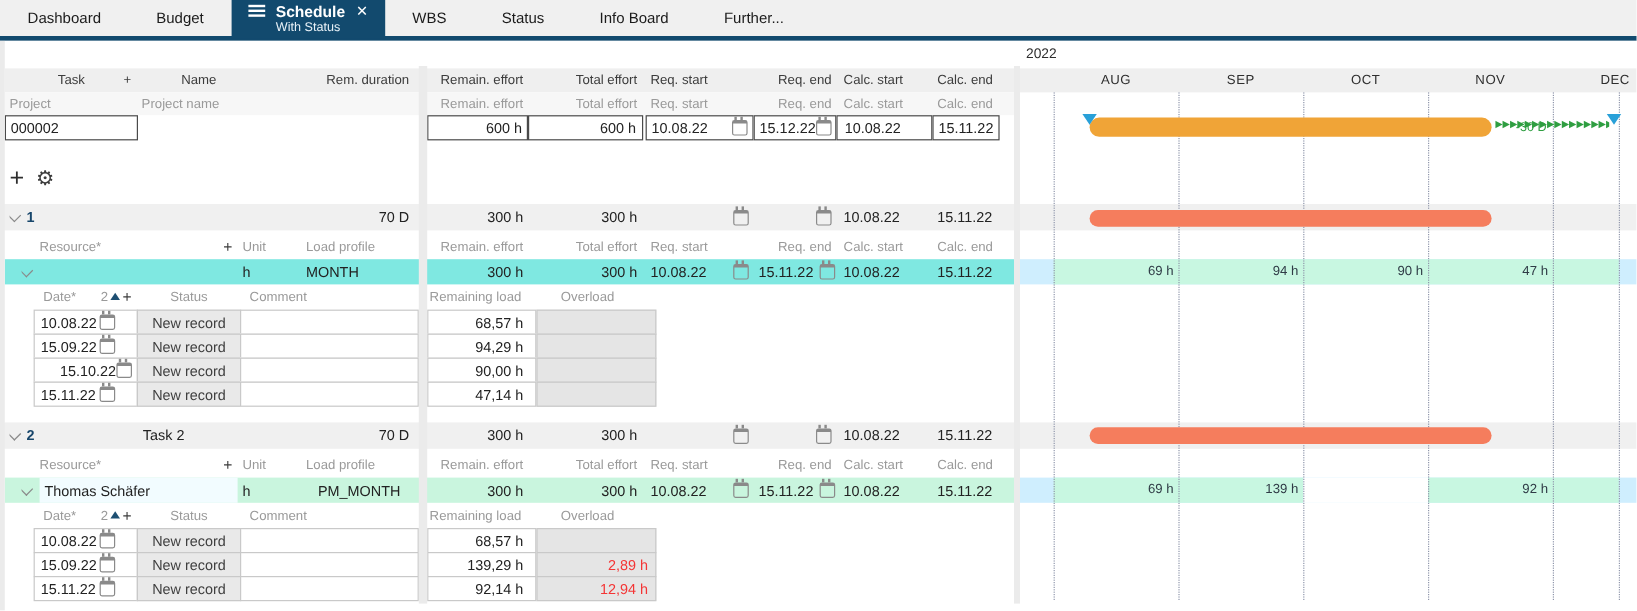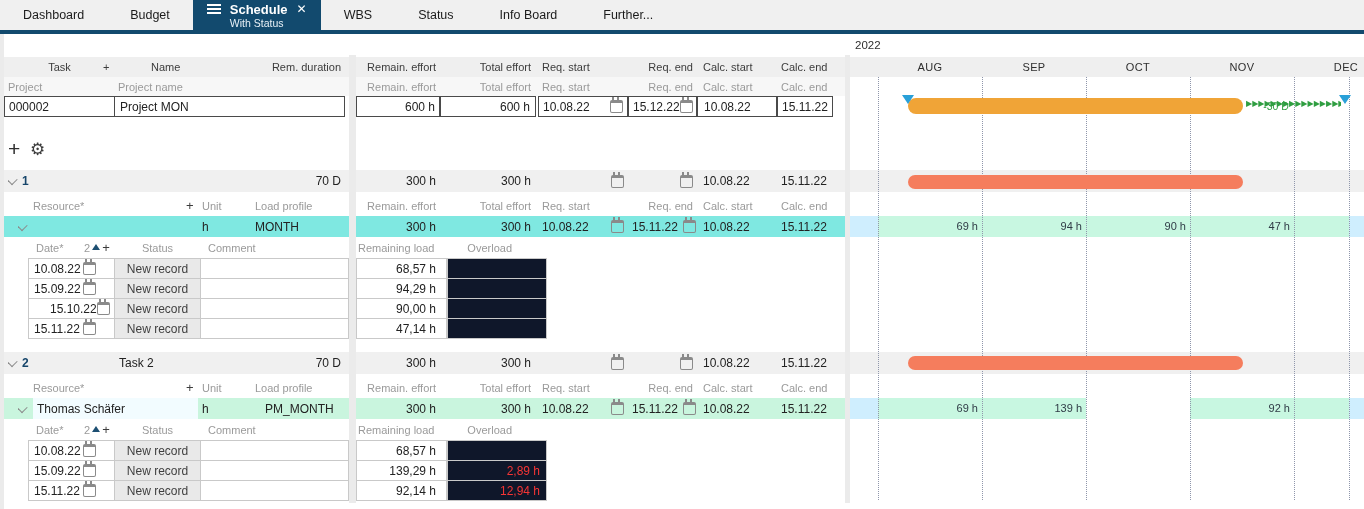--- a/index.html
+++ b/index.html
@@ -46,21 +46,21 @@
   .pcell{border:1px solid #4a4a4a;background:#fff;}
   
   .rec-row{position:relative;width:1364px;height:21px;}
   .rec-row + .rec-row{margin-top:-1px;}
   .rc{position:absolute;top:0;height:21px;box-sizing:border-box;border:1px solid #c9c9c9;
       display:flex;align-items:center;background:#fff;}
   .rc-date{left:28px;width:87px;padding-left:5px;}
   .rc-status{left:114px;width:87px;background:#e9e9e9;justify-content:center;color:#3f3f3f;}
   .rc-comment{left:200px;width:149px;}
   .rc-rem{left:356px;width:91px;justify-content:flex-end;padding-right:10px;}
-  .rc-over{left:447px;width:100px;background:#0f172a;justify-content:flex-end;padding-right:6px;
+  .rc-over{left:447px;width:100px;background:#e5e5e5;justify-content:flex-end;padding-right:6px;
            color:#f43535;}
   
   .chev{display:inline-block;width:7px;height:7px;border-left:1.6px solid #8a8a8a;border-bottom:1.6px solid #8a8a8a;
         transform:rotate(-45deg) translate(1px,-1px);}
   .cal{display:inline-block;width:11px;height:9px;border:1px solid #8a8a8a;border-top:3px solid #8a8a8a;
        border-radius:2px;position:relative;flex:none;}
   .cal::before{content:"";position:absolute;top:-6px;left:1px;width:2px;height:3px;background:#8a8a8a;
        box-shadow:5px 0 0 #8a8a8a;}
   .tri-up{display:inline-block;width:0;height:0;border-left:4px solid transparent;border-right:4px solid transparent;
        border-bottom:6px solid #1d4f72;margin:0 2px 1px 2px;vertical-align:middle;}
@@ -178,21 +178,20 @@
       <div class="cell col-re rt hdr2" style="left:352px;">Remain. effort</div>
       <div class="cell col-te rt hdr2" style="left:436px;">Total effort</div>
       <div class="cell col-rs hdr2" style="left:534px;">Req. start</div>
       <div class="cell col-rqe rt hdr2" style="left:624px;">Req. end</div>
       <div class="cell col-cs hdr2" style="left:693px;">Calc. start</div>
       <div class="cell col-ce hdr2" style="left:773px;">Calc. end</div>
     </div>
 
     <div class="row" style="top:62px;height:21px;">
       <div class="cell pcell col-a">000002</div>
-      <div class="cell pcell" style="left:114px;width:231px;padding:0 5px;">Project MON</div>
       <div class="cell pcell col-re rt">600 h</div>
       <div class="cell pcell col-te rt">600 h</div>
       <div class="cell pcell col-rs flexcell">
         <span class="v">10.08.22</span>
         <span class="cal"></span>
       </div>
       <div class="cell pcell col-rqe flexcell">
         <span class="v">15.12.22</span>
         <span class="cal"></span>
       </div>

